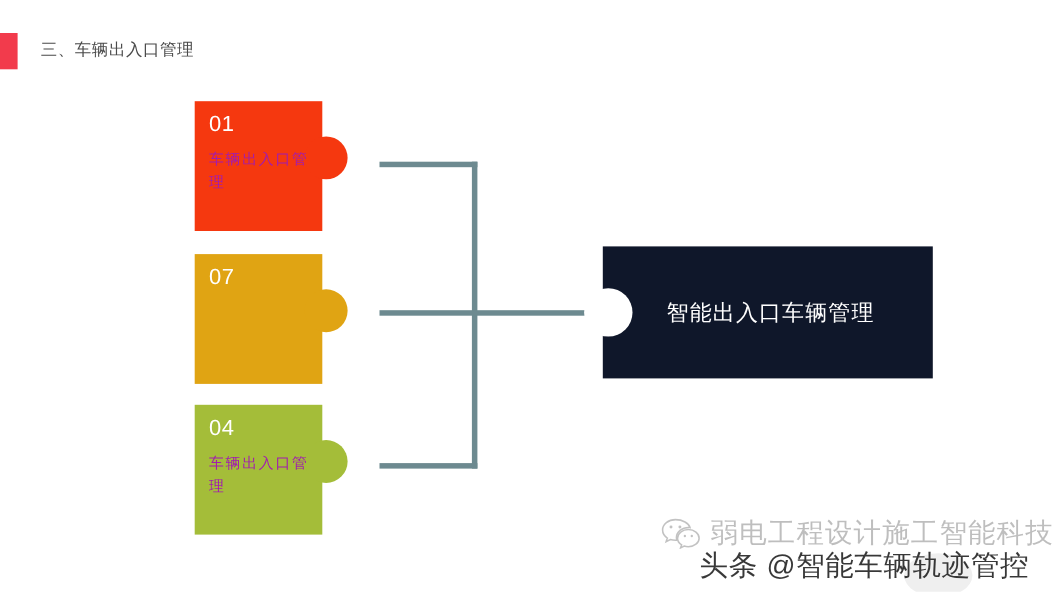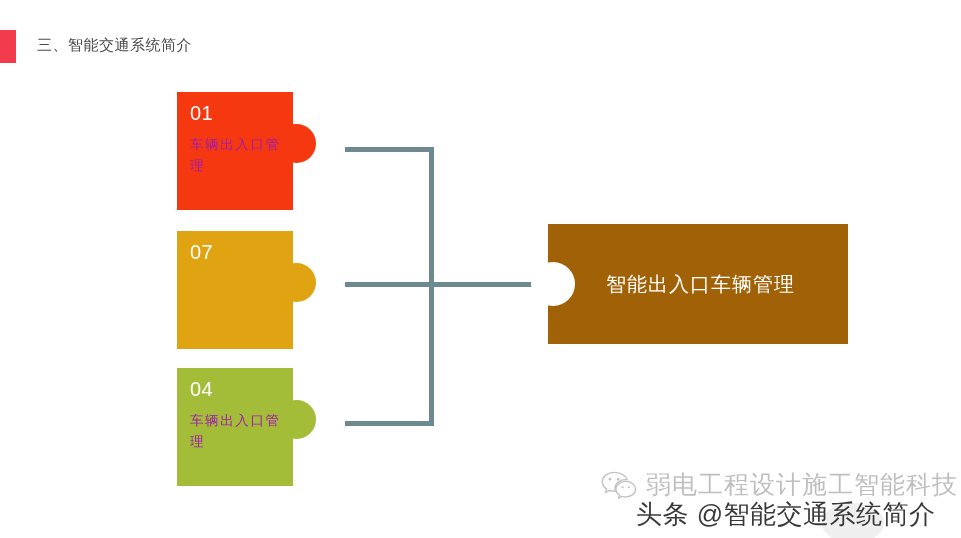--- a/index.html
+++ b/index.html
@@ -208,21 +208,21 @@
     border-radius: 50%;
     background: #e9e9e9;
     opacity: 0.75;
   }
 </style>
 </head>
 <body>
 
 <div id="slide-header">
   <div id="header-accent-bar" style="background: rgb(242, 59, 76);"></div>
-  <div id="header-title">三、智能交通系统简介</div>
+  <div id="header-title">三、车辆出入口管理</div>
 </div>
 
 <div id="connector-group">
   <div class="conn-line" id="conn-top-h" style="background: rgb(109, 138, 144);"></div>
   <div class="conn-line" id="conn-spine" style="background: rgb(109, 138, 144);"></div>
   <div class="conn-line" id="conn-bot-h" style="background: rgb(109, 138, 144);"></div>
   <div class="conn-line" id="conn-mid-h" style="background: rgb(109, 138, 144);"></div>
 </div>
 
 <div class="puzzle-piece" id="piece-01">
@@ -241,35 +241,35 @@
 </div>
 
 <div class="puzzle-piece" id="piece-03">
   <div class="puzzle-body" style="background: rgb(164, 189, 57);"></div>
   <div class="puzzle-neck" style="background: rgb(164, 189, 57);"></div>
   <div class="puzzle-tab" style="background: rgb(164, 189, 57);"></div>
   <div class="piece-number">04</div>
   <div class="piece-label">车辆出入口管理</div>
 </div>
 
-<div id="result-box" style="background: #a16207;">
+<div id="result-box" style="background: #0f172a;">
   <div id="result-notch-neck"></div>
   <div id="result-notch"></div>
   <div id="result-label">智能出入口车辆管理</div>
 </div>
 
 <div id="watermark-group">
   <div id="watermark-blob"></div>
 
   <div id="watermark-wechat">
     <svg id="wechat-icon" viewBox="0 0 40 31">
       <path d="M14.5 1.5C7.3 1.5 1.5 6.2 1.5 12c0 3.3 1.9 6.2 4.8 8.1l-1.2 3.6 4.2-2.1c1.6.5 3.4.8 5.2.8.5 0 1 0 1.5-.1-.3-.9-.5-1.8-.5-2.8 0-5.6 5.5-10.1 12.3-10.1.5 0 1 0 1.4.1C28 5.1 21.9 1.5 14.5 1.5z" fill="none" stroke="#3a3a3a" stroke-width="1.6"></path>
       <circle cx="10" cy="9" r="1.5" fill="#3a3a3a"></circle>
       <circle cx="19" cy="9" r="1.5" fill="#3a3a3a"></circle>
       <path d="M27.5 11.5c-6 0-10.9 3.9-10.9 8.7 0 2.8 1.6 5.2 4.1 6.8l-1 3 3.6-1.8c1.3.4 2.7.6 4.2.6 6 0 10.9-3.9 10.9-8.6s-4.9-8.7-10.9-8.7z" fill="none" stroke="#3a3a3a" stroke-width="1.6"></path>
       <circle cx="24" cy="18" r="1.2" fill="#3a3a3a"></circle>
       <circle cx="31" cy="18" r="1.2" fill="#3a3a3a"></circle>
     </svg>
     <span id="watermark-wechat-text">弱电工程设计施工智能科技</span>
   </div>
 
-  <div id="watermark-toutiao">头条 @智能交通系统简介</div>
+  <div id="watermark-toutiao">头条 @智能车辆轨迹管控</div>
 </div>
 
 </body></html>

